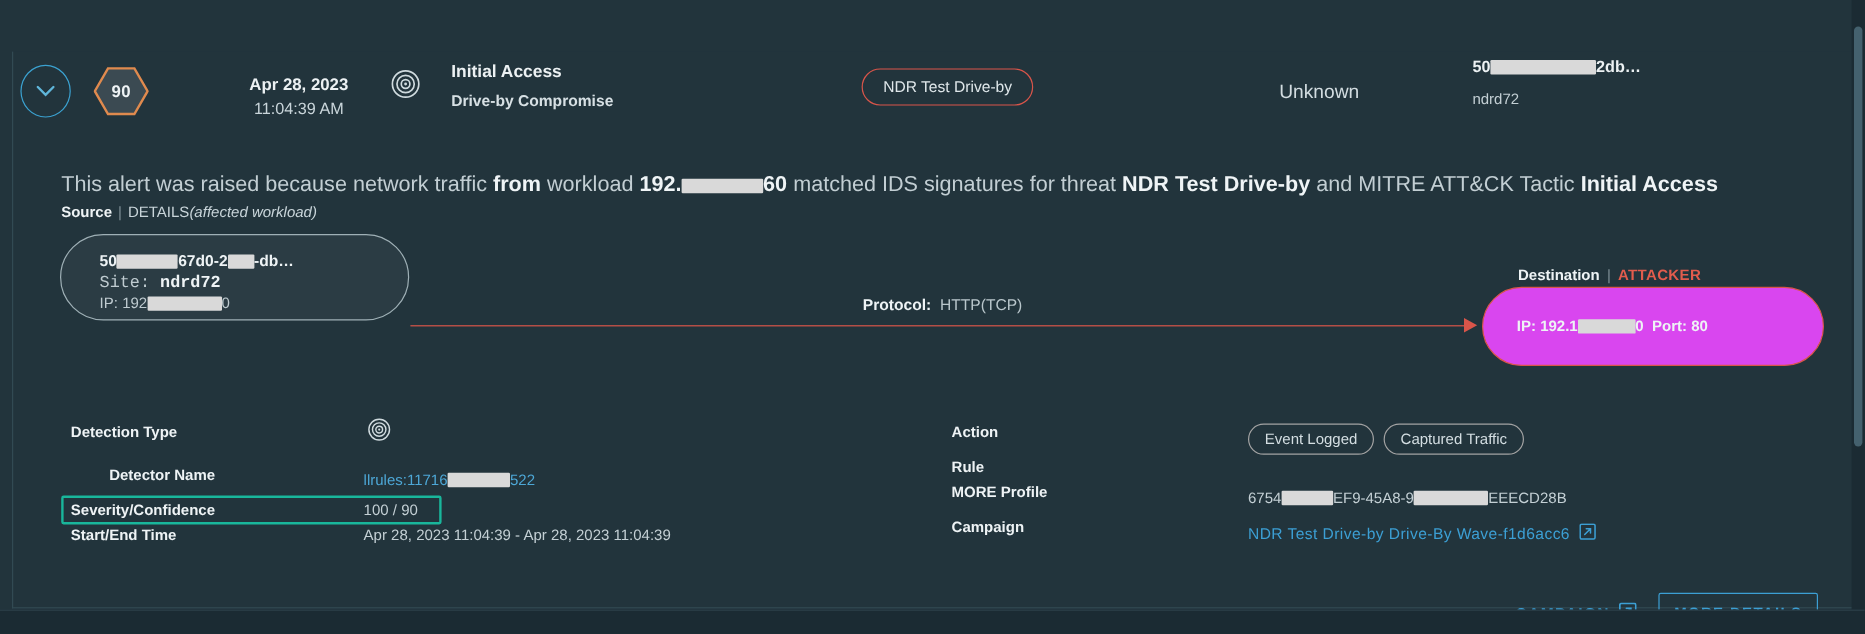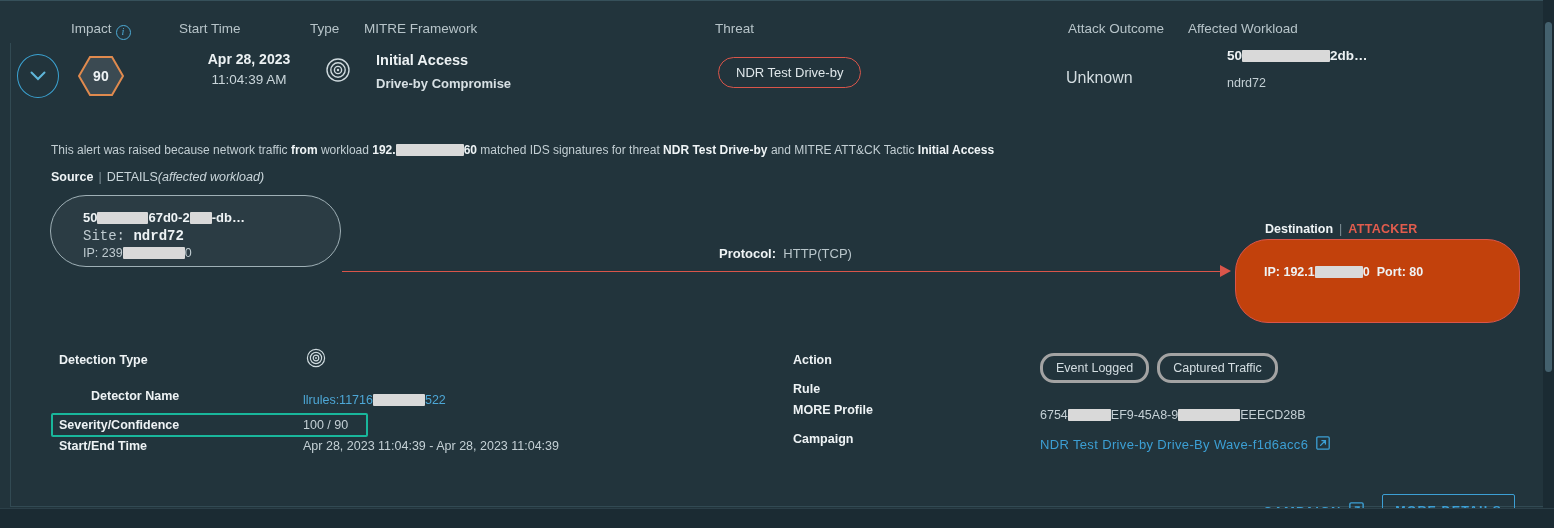--- a/index.html
+++ b/index.html
@@ -45,21 +45,21 @@
   }
   .chevron-btn svg { display: block; }
 
   .hexbadge { position: absolute; left: 67px; top: 12px; width: 46px; height: 42px; }
   .hexbadge .num {
     position: absolute; inset: 0; display: flex; align-items: center; justify-content: center;
     font-size: 14px; font-weight: bold; color: #eef3f5; letter-spacing: .3px;
   }
 
   .c-start { position: absolute; left: 173px; top: 8px; width: 130px; text-align: center; }
-  .c-start .l1 { font-size: 14px; font-weight: bold; color: #ecf1f3; }
+  .c-start .l1 { font-size: 14px; font-weight: bold; color: #ecf1f3; margin-top: 11px; }
   .c-start .l2 { font-size: 13.5px; color: #c9d5da; margin-top: 5px; }
 
   .c-type { position: absolute; left: 314px; top: 14px; }
   .c-mitre { position: absolute; left: 365px; top: 9px; }
   .c-mitre .l1 { font-size: 14.5px; font-weight: bold; color: #ecf1f3; }
   .c-mitre .l2 { font-size: 13px; font-weight: bold; color: #d7e0e4; margin-top: 8px; }
 
   .threat-chip {
     position: absolute; left: 707px; top: 14px;
     padding: 7px 17px; border: 1px solid #d9554a; border-radius: 20px;
@@ -71,21 +71,21 @@
   .c-wl { position: absolute; left: 1216px; top: 5px; width: 200px; }
   .c-wl .l1 { font-size: 13.5px; font-weight: bold; color: #ecf1f3; white-space: nowrap; }
   .c-wl .l2 { font-size: 12.5px; color: #c3cfd4; margin-top: 13px; }
 
   
   .redact { display: inline-block; background: #d9d9d9; vertical-align: -2px; height: 12px; border-radius: 1px; }
 
   
   .narrative {
     position: absolute; left: 40px; top: 100px;
-    font-size: 12px; color: #c2ced3; white-space: nowrap;
+    font-size: 18px; color: #c2ced3; white-space: nowrap;
   }
   .narrative b { color: #eff4f6; }
   .srcline { position: absolute; left: 40px; top: 127px; font-size: 12.5px; color: #c9d5da; white-space: nowrap; }
   .srcline b { color: #eef3f5; }
   .srcline .sep { color: #7e8f96; margin: 0 5px; }
   .srcline i { font-style: italic; }
 
   
   .node-src {
     position: absolute; left: 39px; top: 152px; width: 291px; height: 72px;
@@ -96,22 +96,22 @@
   .node-src .r2 { top: 32px; font-size: 14px; color: #bfcbd0; font-family: Liberation Mono, monospace; }
   .node-src .r2 b { color: #eef3f5; }
   .node-src .r3 { top: 50px; font-size: 12.5px; color: #bfcbd0; }
 
   .dest-label { position: absolute; left: 1222px; top: 179px; font-size: 12.5px; white-space: nowrap; padding-left: 32px; }
   .dest-label .d { color: #eef3f5; font-weight: bold; }
   .dest-label .pipe { color: #7e8f96; margin: 0 6px; }
   .dest-label .a { color: #e25c4d; font-weight: bold; letter-spacing: .3px; }
 
   .node-dst {
-    position: absolute; left: 1224px; top: 196px; width: 285px; height: 84px;
-    border: 1px solid #d9554a; border-radius: 33px; background: #c2410c;
+    position: absolute; left: 1224px; top: 196px; width: 285px; height: 66px;
+    border: 1px solid #d9554a; border-radius: 33px; background: #d946ef;
   }
   .node-dst .t {
     position: absolute; left: 28px; top: 25px;
     font-size: 12.5px; color: #bfcbd0; white-space: nowrap;
   }
   .node-dst .t b { color: #eef3f5; }
 
   .proto {
     position: absolute; left: 708px; top: 203px;
     font-size: 13px; color: #b9c6cb; white-space: nowrap;
@@ -136,21 +136,21 @@
 
   .link { color: #4da7d6; }
   .link-strong { color: #3c9fd4; font-size: 13px; letter-spacing: .35px; white-space: nowrap; }
 
   .hl-box {
     position: absolute; left: 40px; top: 370px; width: 317px; height: 24px;
     border: 2.2px solid #19b69b; border-radius: 2px; pointer-events: none;
   }
 
   .chip {
-    display: inline-block; padding: 5px 13px; border: 3px solid #a3a3a3;
+    display: inline-block; padding: 5px 13px; border: 1px solid #a3a3a3;
     border-radius: 14px; font-size: 12.5px; color: #d4dee2; margin-right: 8px;
     white-space: nowrap;
   }
 
   
   .campaign-btn {
     position: absolute; left: 1252px; top: 459px;
     font-size: 13px; font-weight: bold; color: #3c9fd4; letter-spacing: 1.1px;
     display: flex; align-items: center; gap: 7px; cursor: pointer; white-space: nowrap;
   }
@@ -174,31 +174,20 @@
   .bottom-edge {
     position: absolute; left: 0; bottom: 0; width: 1554px; height: 20px;
     background: #1b2b33; border-top: 1px solid #2c4049;
   }
 </style>
 </head>
 <body>
 
 <div id="root">
 
-  <div class="tbl-head">
-    <div class="col" style="left:71px;">
-      <span>Impact</span><span class="info-badge">i</span>
-    </div>
-    <div class="col" style="left:179px;">Start Time</div>
-    <div class="col" style="left:310px;">Type</div>
-    <div class="col" style="left:364px;">MITRE Framework</div>
-    <div class="col" style="left:715px;">Threat</div>
-    <div class="col" style="left:1068px;">Attack Outcome</div>
-    <div class="col" style="left:1188px;">Affected Workload</div>
-  </div>
 
   <div class="card">
 
     <div class="sum-row">
 
       <div class="chevron-btn">
         <svg width="16" height="10" viewBox="0 0 16 10" aria-hidden="true">
           <path d="M1.5 1.5 L8 8 L14.5 1.5" fill="none" stroke="#5fb6da" stroke-width="2" stroke-linecap="round"></path>
         </svg>
       </div>
@@ -239,21 +228,21 @@
       </div>
     </div>
 
     <div class="narrative"><span>This alert was raised because network traffic </span><b>from</b><span> workload </span><b>192.</b><span class="redact" style="width:68px;"></span><b>60</b><span> matched IDS signatures for threat </span><b>NDR Test Drive-by</b><span> and MITRE ATT&amp;CK Tactic </span><b>Initial Access</b></div>
 
     <div class="srcline"><b>Source</b><span class="sep">|</span><span>DETAILS</span><i>(affected workload)</i></div>
 
     <div class="node-src">
       <div class="t r1"><span>50</span><span class="redact" style="width:51px;"></span><span>67d0-2</span><span class="redact" style="width:22px;"></span><span>-db…</span></div>
       <div class="t r2"><span>Site:</span> <b>ndrd72</b></div>
-      <div class="t r3"><span>IP:</span> <span>239</span><span class="redact" style="width:62px;"></span><span>0</span></div>
+      <div class="t r3"><span>IP:</span> <span>192</span><span class="redact" style="width:62px;"></span><span>0</span></div>
     </div>
 
     <div class="proto"><b>Protocol:</b>&nbsp; <span>HTTP(TCP)</span></div>
 
     <div class="arrow-line"></div>
     <div class="arrow-head"></div>
 
     <div class="dest-label"><span class="d">Destination</span><span class="pipe">|</span><span class="a">ATTACKER</span></div>
 
     <div class="node-dst">

